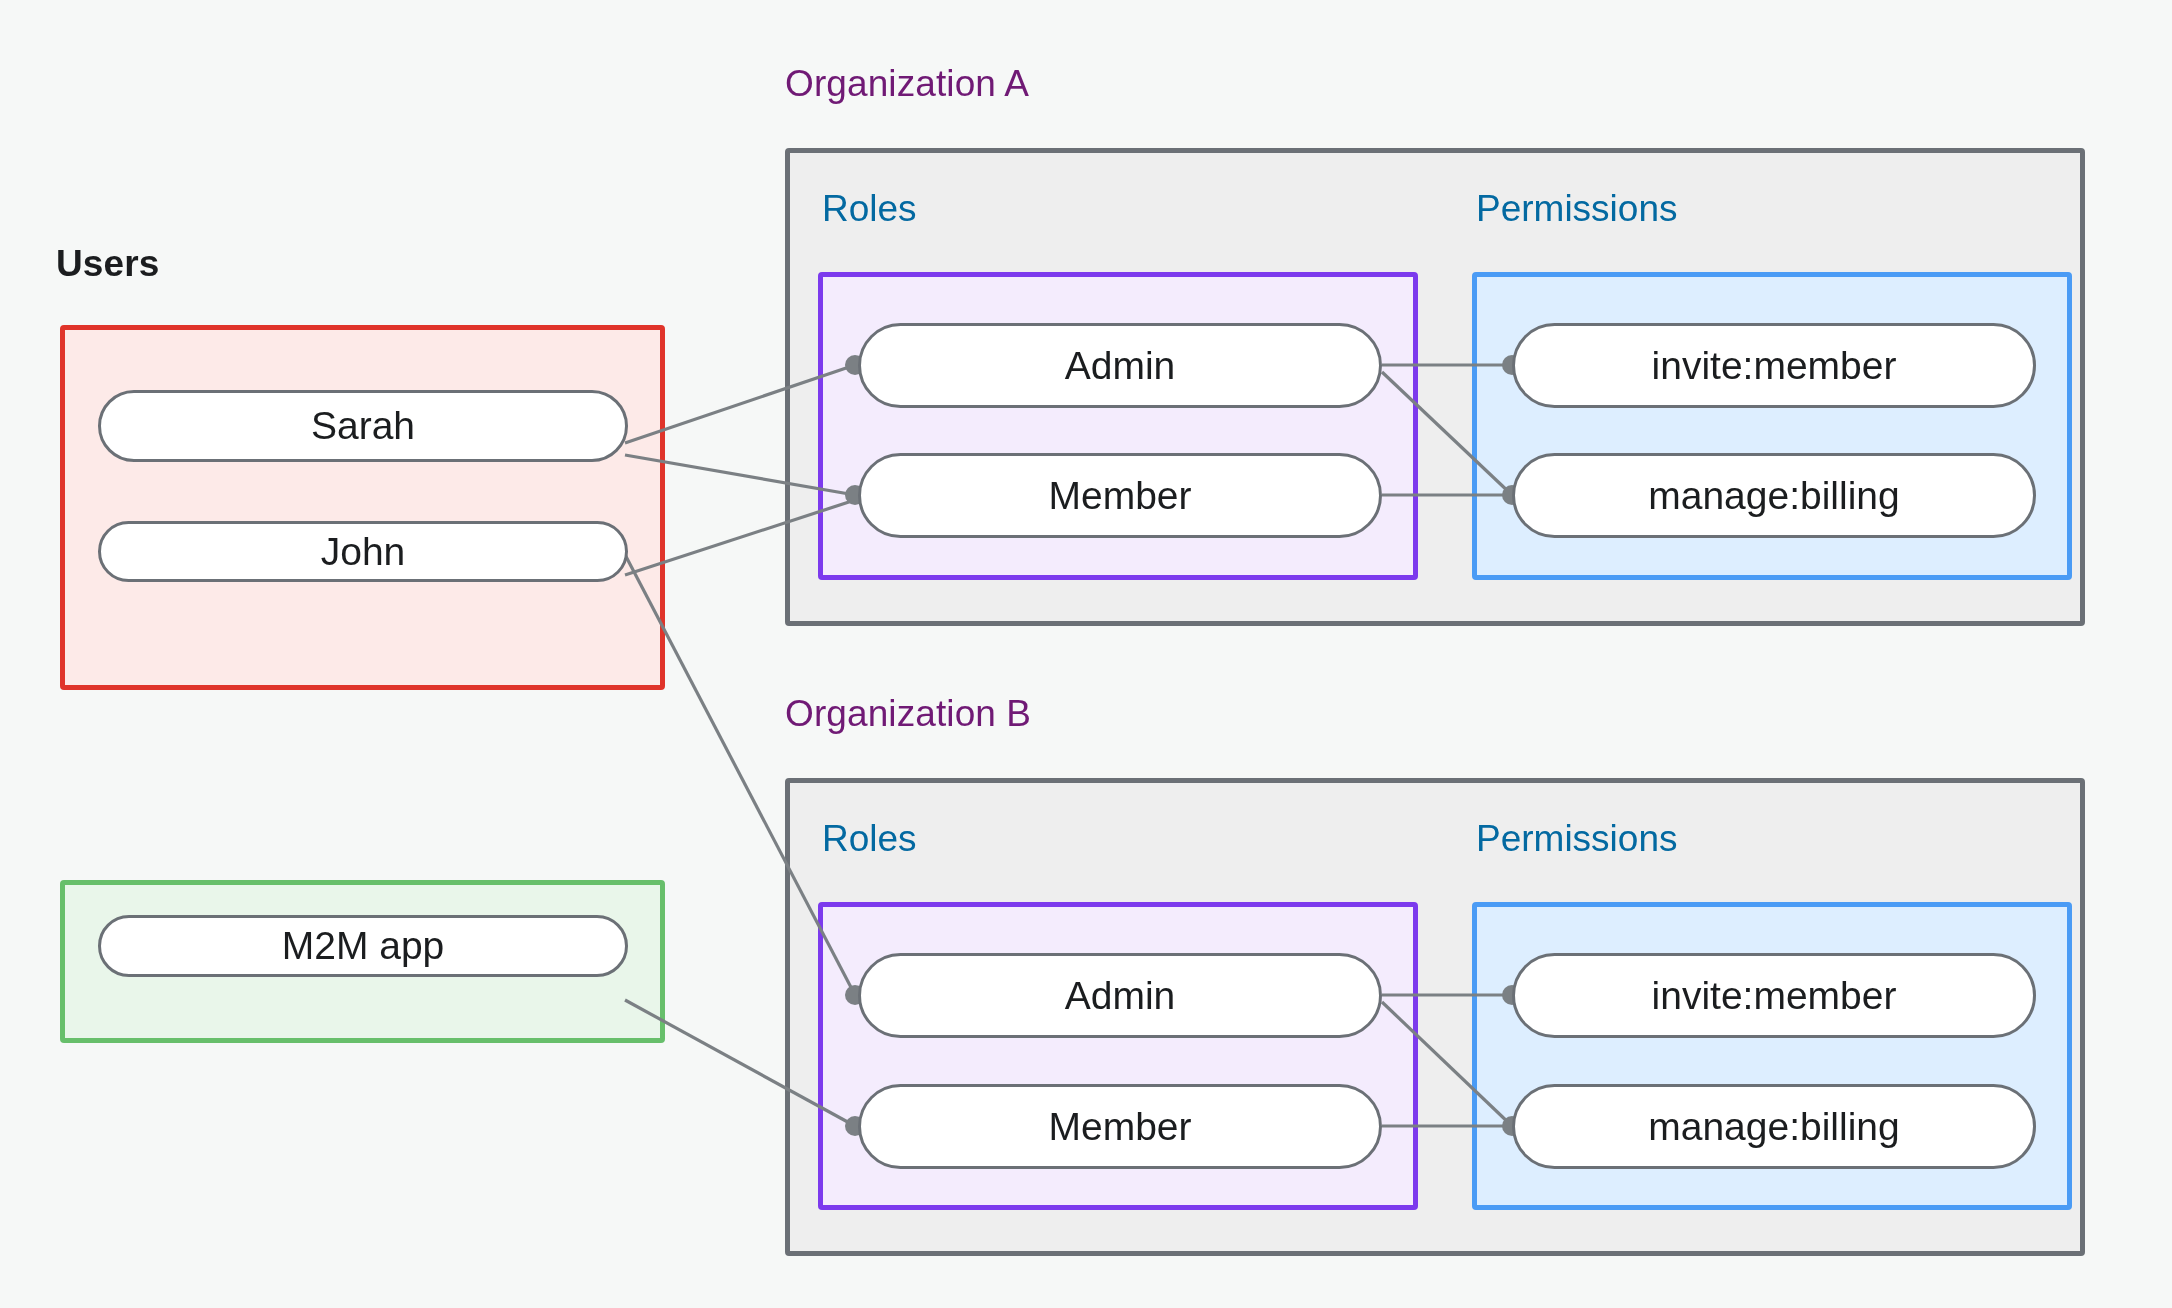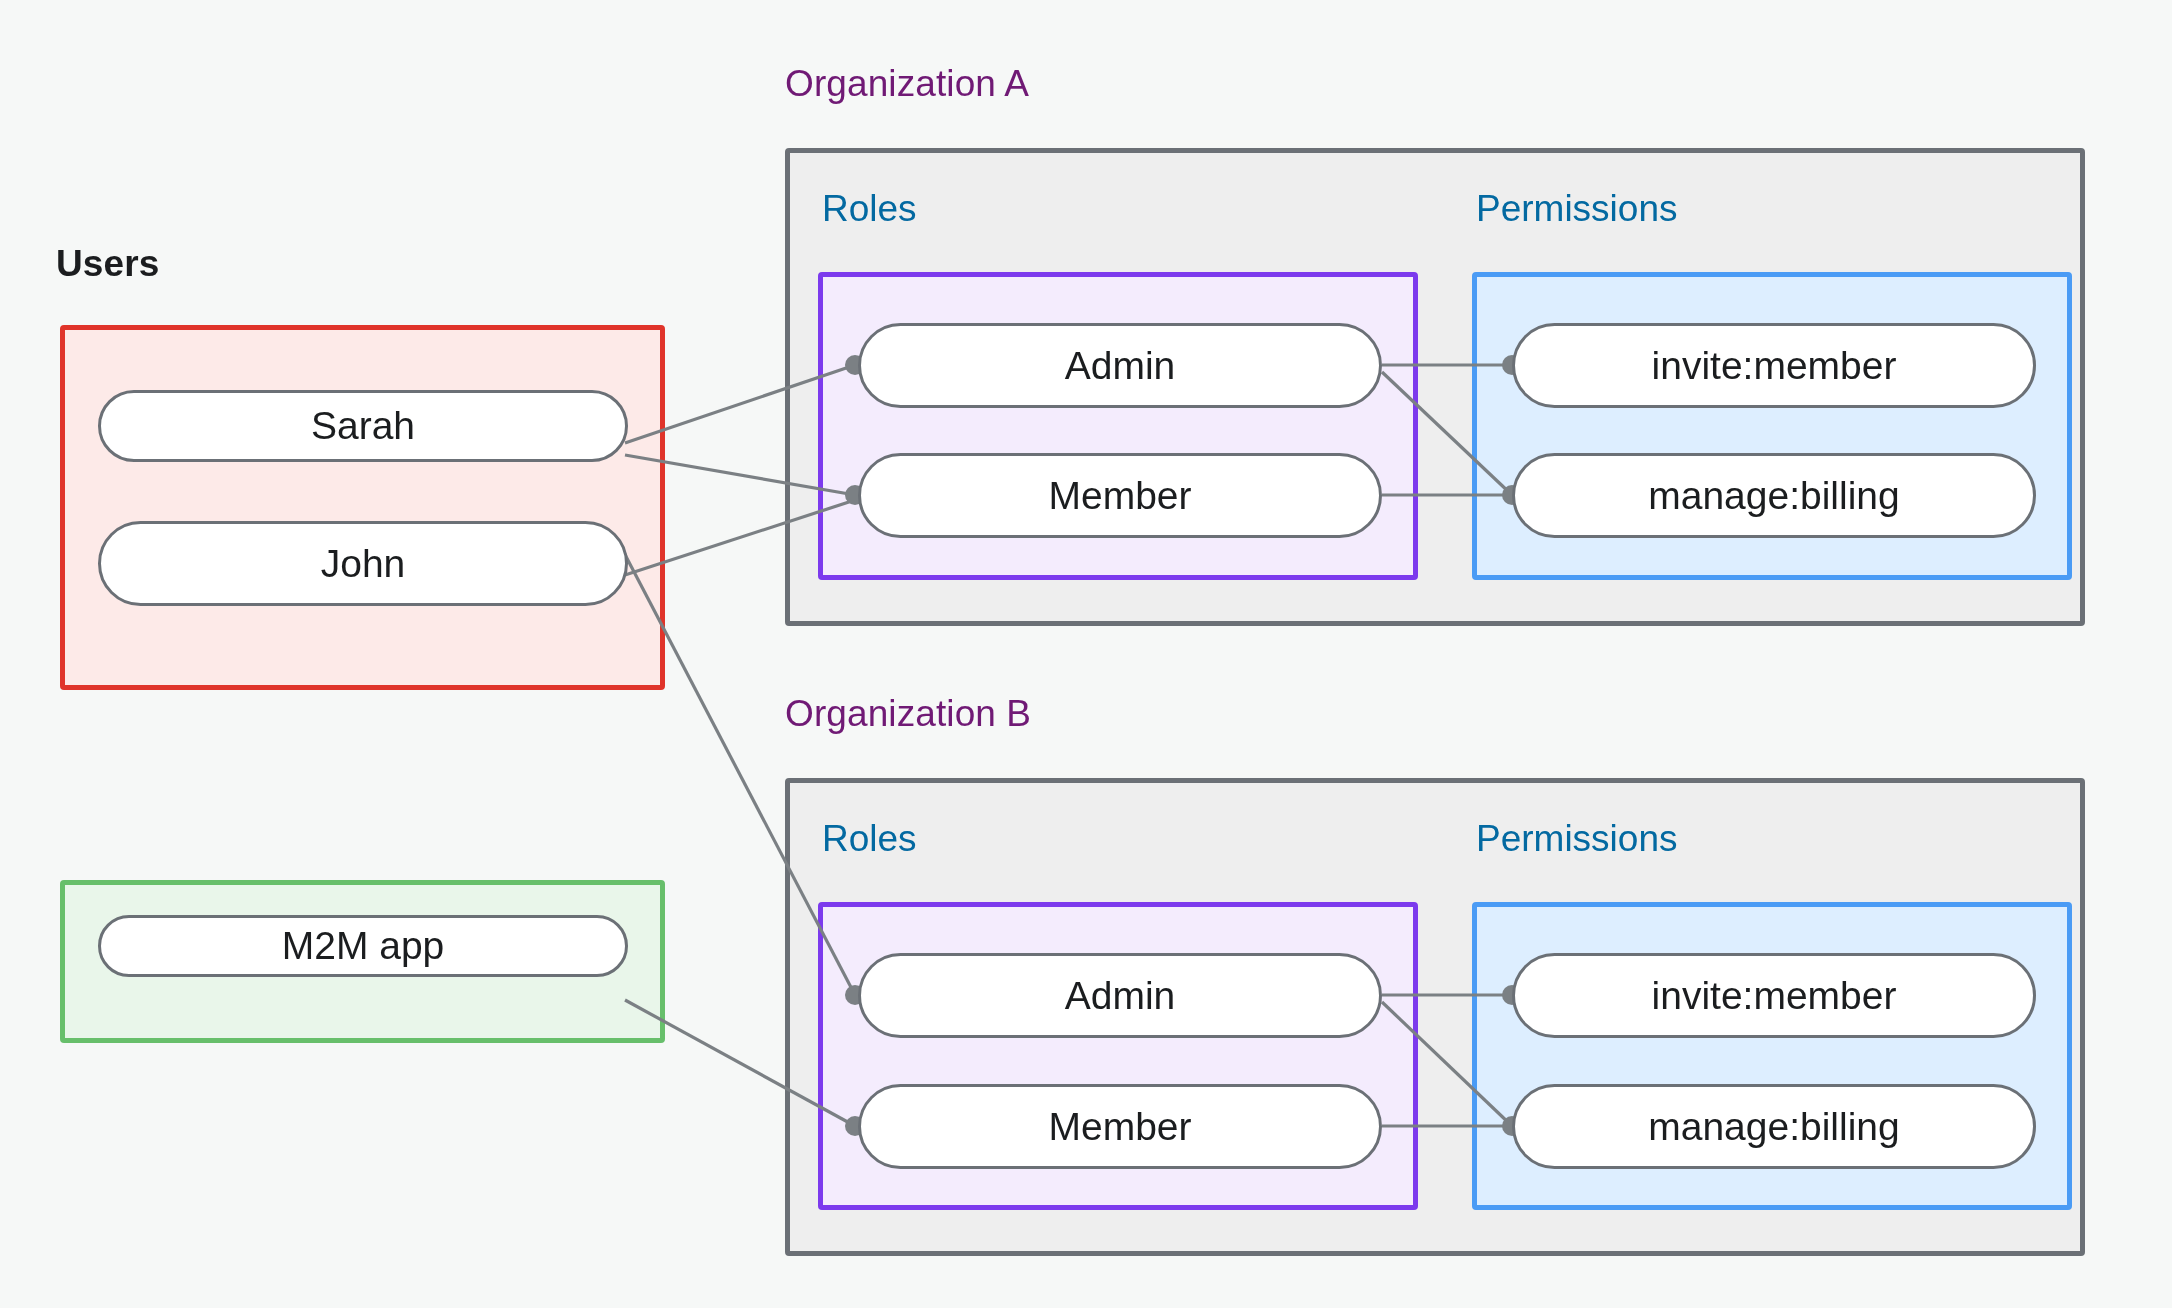--- a/index.html
+++ b/index.html
@@ -152,21 +152,21 @@
 
   <div class="caption" style="left:56px; top:243px;">Users</div>
 
   <div class="group group-users" style="left:60px; top:325px; width:605px; height:365px;">
   </div>
 
   <div class="pill" style="left:98px; top:390px; width:530px; height:72px;">
     <span>Sarah</span>
   </div>
 
-  <div class="pill" style="left:98px; top:521px; width:530px; height:85px;">
+  <div class="pill" style="left:98px; top:521px; width:530px; height:61px;">
     <span>John</span>
   </div>
 
 
   <div class="group group-m2m" style="left:60px; top:880px; width:605px; height:163px;">
   </div>
 
   <div class="pill" style="left:98px; top:915px; width:530px; height:62px;">
     <span>M2M app</span>
   </div>

